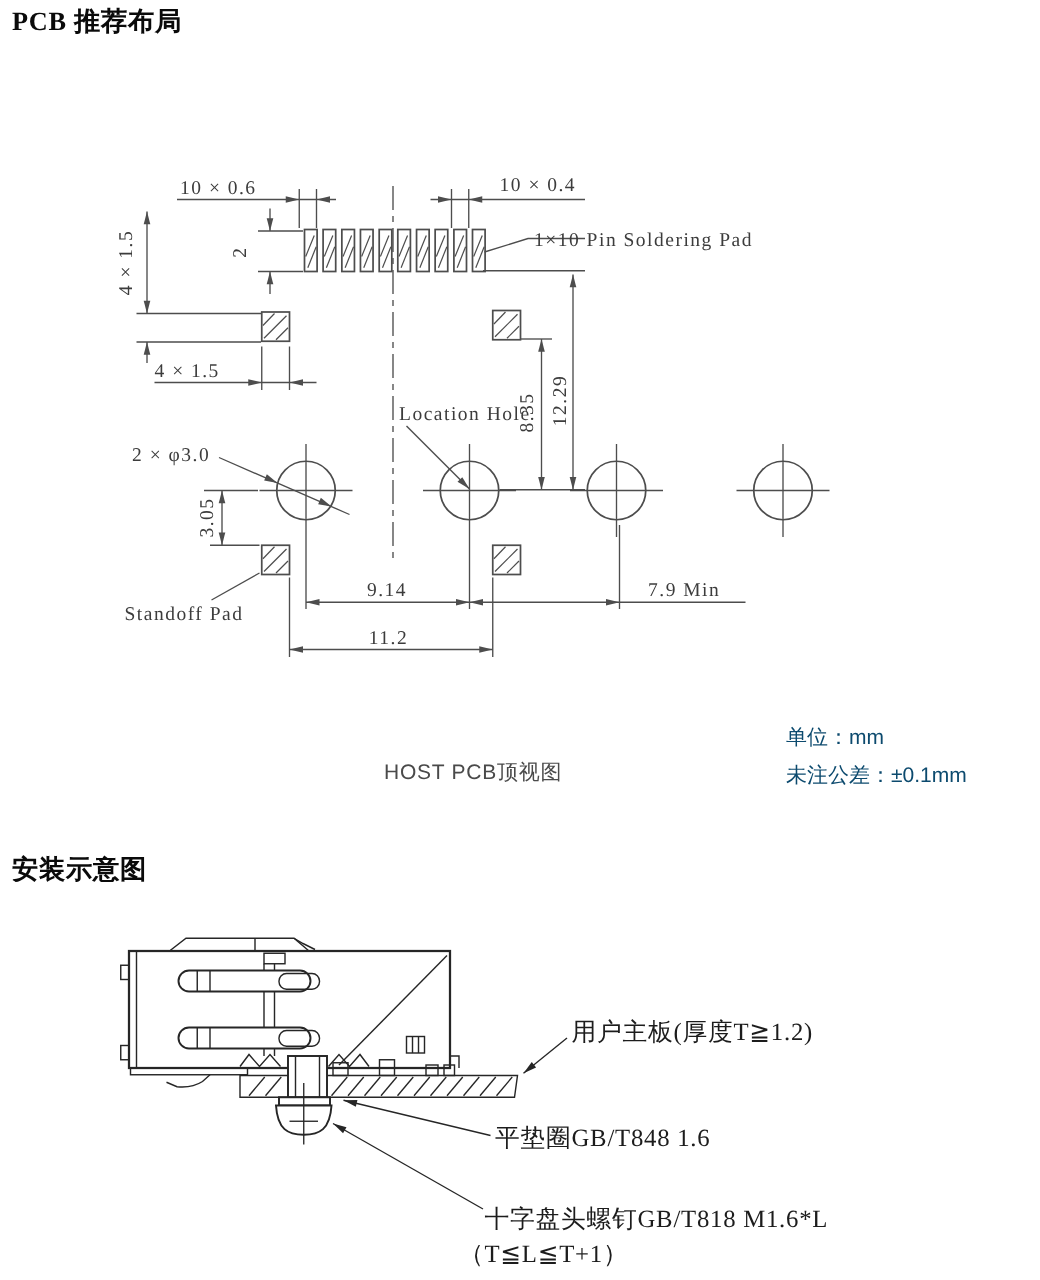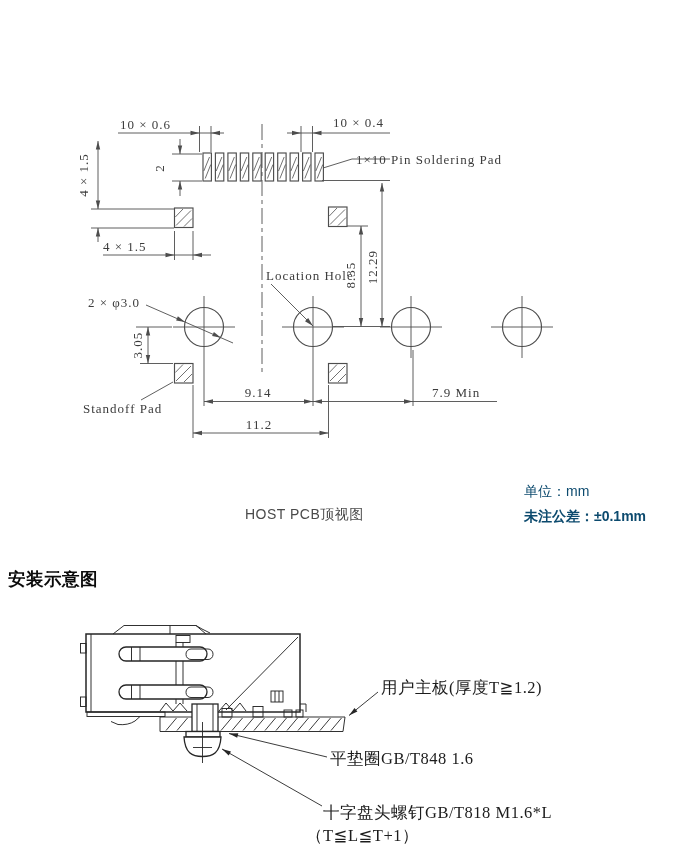--- a/index.html
+++ b/index.html
@@ -25,20 +25,21 @@
   .thin2{stroke:#262626;stroke-width:0.9;fill:none;}
   .ar2{fill:#262626;stroke:none;}
   .cjk{font-family:"Liberation Serif","DejaVu Serif",serif;font-size:16.5px;
         fill:#1c1c1c;letter-spacing:0.5px;}
 </style>
 </head>
 <body>
 
 <div id="page">
 
+  <div class="sect-title" style="left:8px;top:2px;">PCB 推荐布局</div>
 
   <svg style="top:108px;" width="693" height="352" viewBox="0 108 693 352">
     <defs>
       <g id="pad">
         <rect x="0" y="0" width="8.4" height="28" class="med"></rect>
         <line x1="0.8" y1="18" x2="6.5" y2="4" class="hatch"></line>
         <line x1="2.2" y1="25.5" x2="7.8" y2="11.5" class="hatch"></line>
       </g>
       <g id="sq">
         <rect x="0" y="0" width="18.5" height="19.5" class="med"></rect>
@@ -198,23 +199,23 @@
 
     <g>
       <line x1="313" y1="401.5" x2="497" y2="401.5" class="thin"></line>
       <line x1="413" y1="350" x2="413" y2="406" class="thin"></line>
       <polygon class="ar" points="313,401.5 322,399.3 322,403.7"></polygon>
       <polygon class="ar" points="413,401.5 404,399.3 404,403.7"></polygon>
       <text class="dimtxt" x="432" y="397">7.9 Min</text>
     </g>
   </svg>
 
-  <div class="caption" style="left:245px;top:506px;">HOST PCB顶视图</div>
+  <div class="caption" style="left:256px;top:506px;">HOST PCB顶视图</div>
   <div class="note" style="left:524px;top:483px;">单位：mm</div>
-  <div class="note" style="left:524px;top:508px;font-weight:bold;">未注公差：±0.1mm</div>
+  <div class="note" style="left:524px;top:508px;">未注公差：±0.1mm</div>
 
   <div class="sect-title" style="left:8px;top:567px;">安装示意图</div>
 
   <svg style="top:600px;" width="693" height="253" viewBox="0 600 693 253">
 
     <g>
       <rect x="86" y="634" width="214" height="78" class="c1"></rect>
       <line x1="91" y1="634" x2="91" y2="712" class="c2"></line>
 
       <polyline points="113,634 124,625.5 196,625.5 206,634" class="c2"></polyline>

